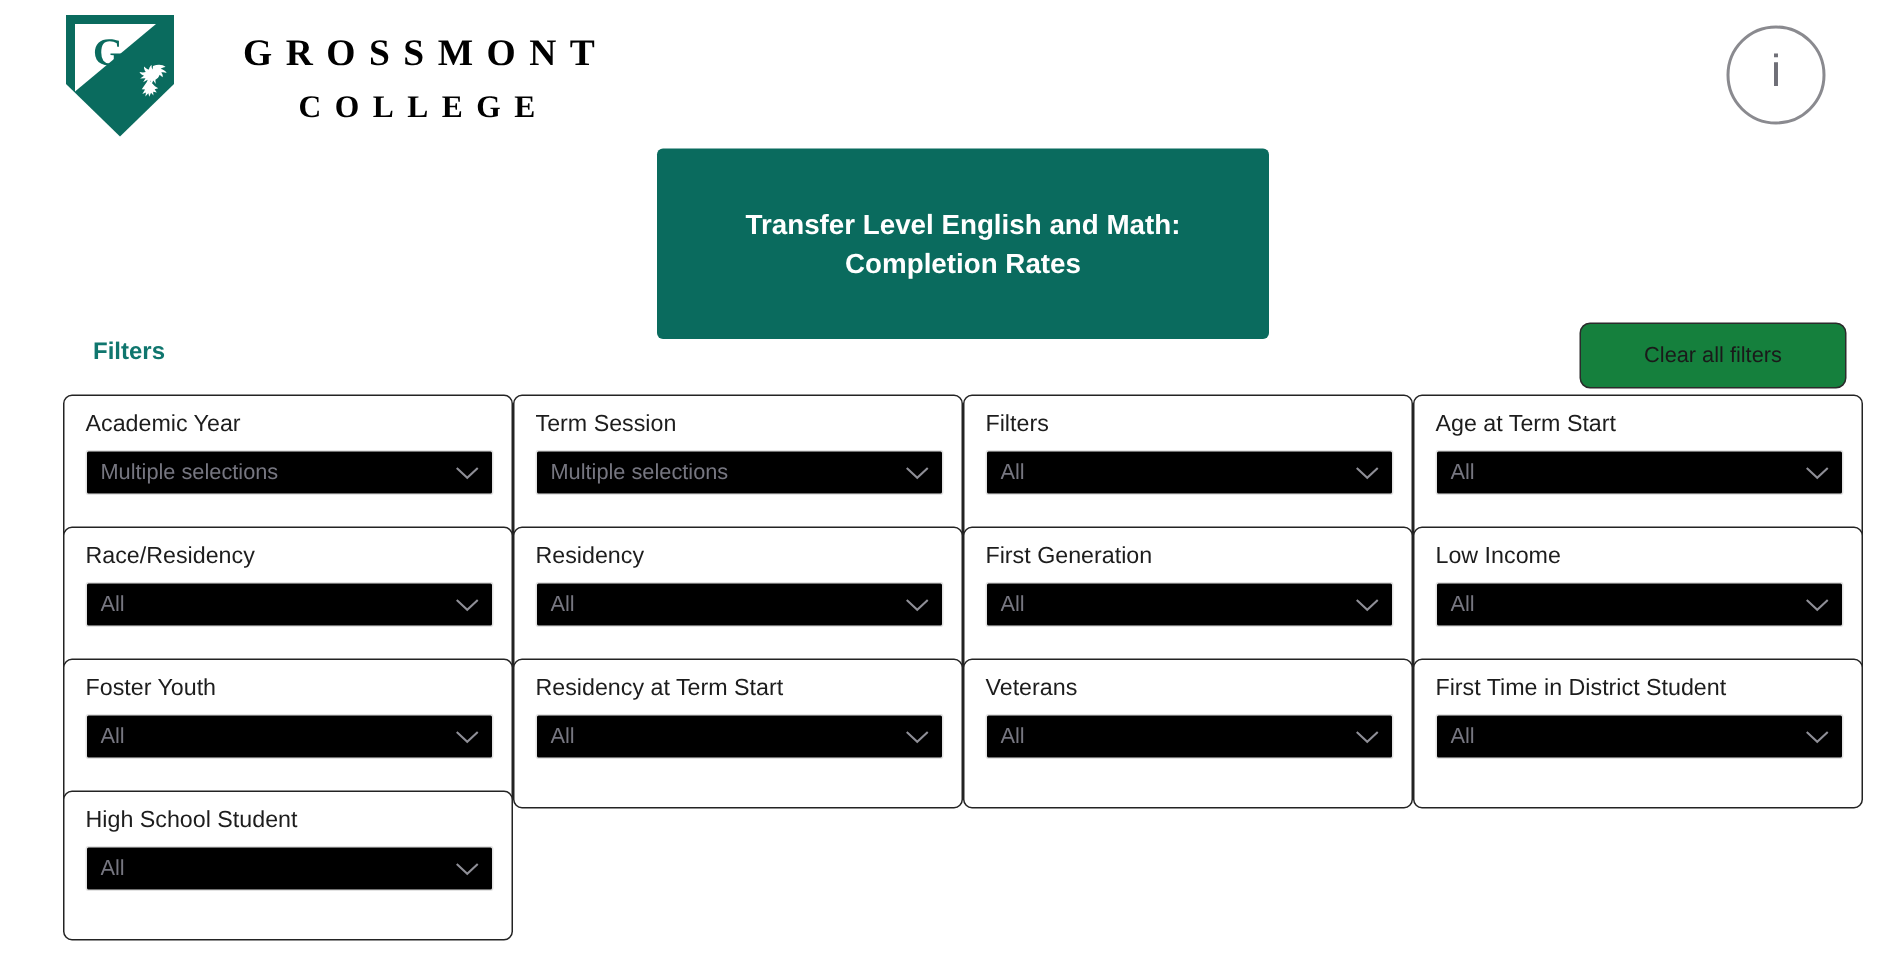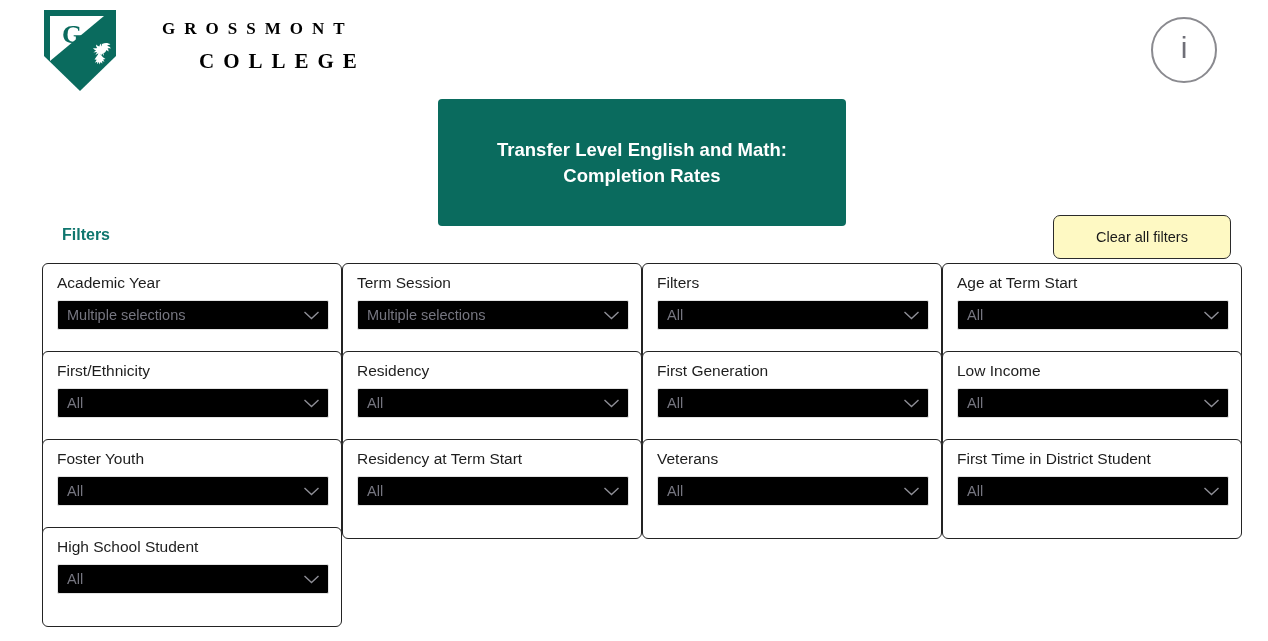--- a/index.html
+++ b/index.html
@@ -38,21 +38,21 @@
     margin-top: 6px;
     font-family: "Liberation Serif", serif;
     color: #000000;
     line-height: 1.0;
   }
   .wordmark-line {
     font-weight: 700;
     white-space: nowrap;
   }
   #wordmark-grossmont {
-    font-size: 24px;
+    font-size: 35px;
     letter-spacing: 9px;
     font-variant: small-caps;
     text-transform: lowercase;
   }
   #wordmark-college {
     font-size: 30px;
     letter-spacing: 9px;
     font-variant: small-caps;
     text-transform: lowercase;
     margin-top: 5px;
@@ -108,21 +108,21 @@
     position: absolute;
     left: 62px; top: 226px;
     font-size: 16px;
     font-weight: 700;
     color: #0f766e;
   }
   #clear-filters-button {
     position: absolute;
     left: 1053px; top: 215px;
     width: 178px; height: 44px;
-    background: #fef9c3;
+    background: #15803d;
     border: 1px solid #2b2b2b;
     border-radius: 7px;
     box-sizing: border-box;
     display: flex;
     align-items: center;
     justify-content: center;
     cursor: pointer;
     font-size: 14.5px;
     color: #1a1a1a;
   }
@@ -264,21 +264,21 @@
       <span class="filter-value">All</span>
       <span class="chevron-down-icon">
         <svg viewBox="0 0 17 10">
             <path d="M1.5 2 L8.5 8.5 L15.5 2" fill="none" stroke="#8e8e96" stroke-width="1.4"></path>
           </svg>
       </span>
     </div>
   </div>
 
   <div class="filter-card">
-    <div class="filter-label">First/Ethnicity</div>
+    <div class="filter-label">Race/Residency</div>
     <div class="filter-dropdown">
       <span class="filter-value">All</span>
       <span class="chevron-down-icon">
         <svg viewBox="0 0 17 10">
             <path d="M1.5 2 L8.5 8.5 L15.5 2" fill="none" stroke="#8e8e96" stroke-width="1.4"></path>
           </svg>
       </span>
     </div>
   </div>
 

